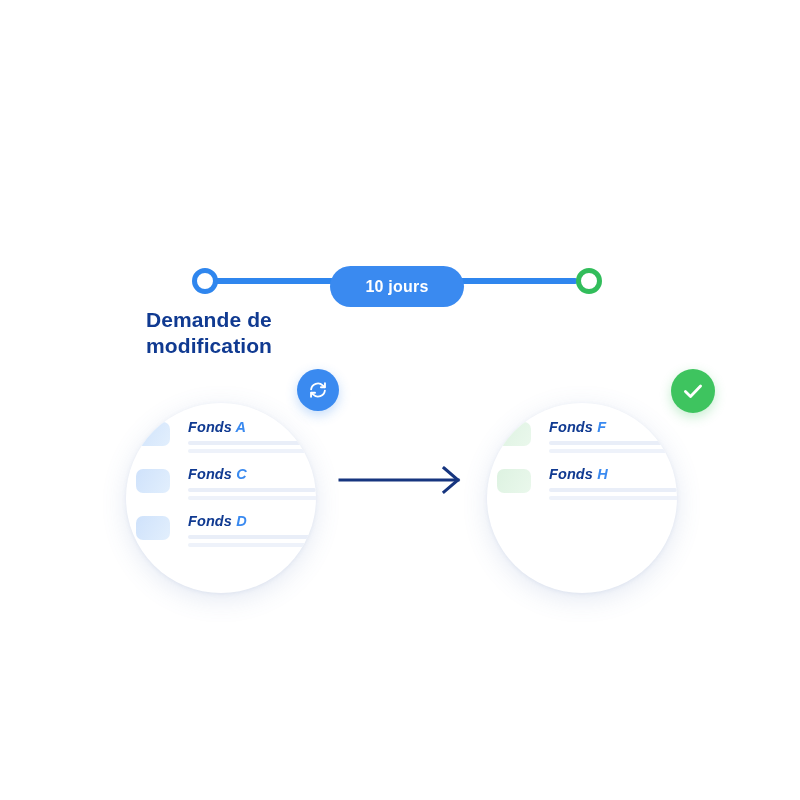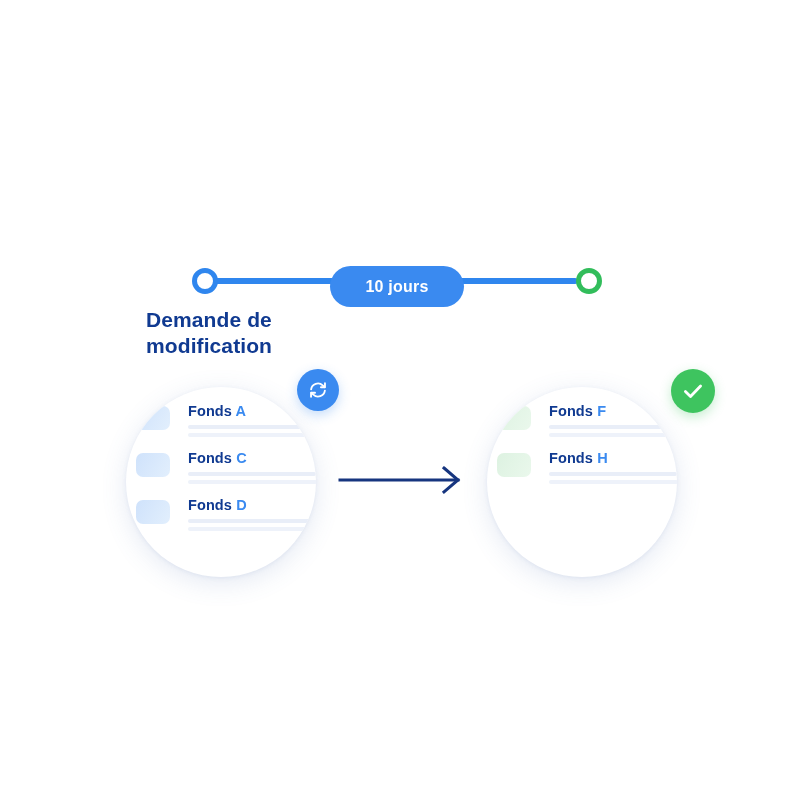--- a/index.html
+++ b/index.html
@@ -86,28 +86,29 @@
   .card-wrap {
     position: absolute;
     width: 190px;
     height: 190px;
   }
   .card-wrap-left  { left: 126px; top: 387px; }
   .card-wrap-right { left: 487px; top: 387px; }
 
   .card-circle {
     position: absolute;
-    left: 0; top: 0;
+    left: 0; top: 16px;
     width: 190px;
     height: 190px;
     border-radius: 50%;
     background: #ffffff;
     box-shadow: 0 6px 26px rgba(90,120,180,0.16),
                 0 1px 4px rgba(90,120,180,0.10);
     overflow: hidden;
+    font-style: italic;
   }
 
   .fund-list {
     position: absolute;
     left: 0;
     top: 12px;
     width: 210px;
   }
   .fund-row {
     position: relative;

